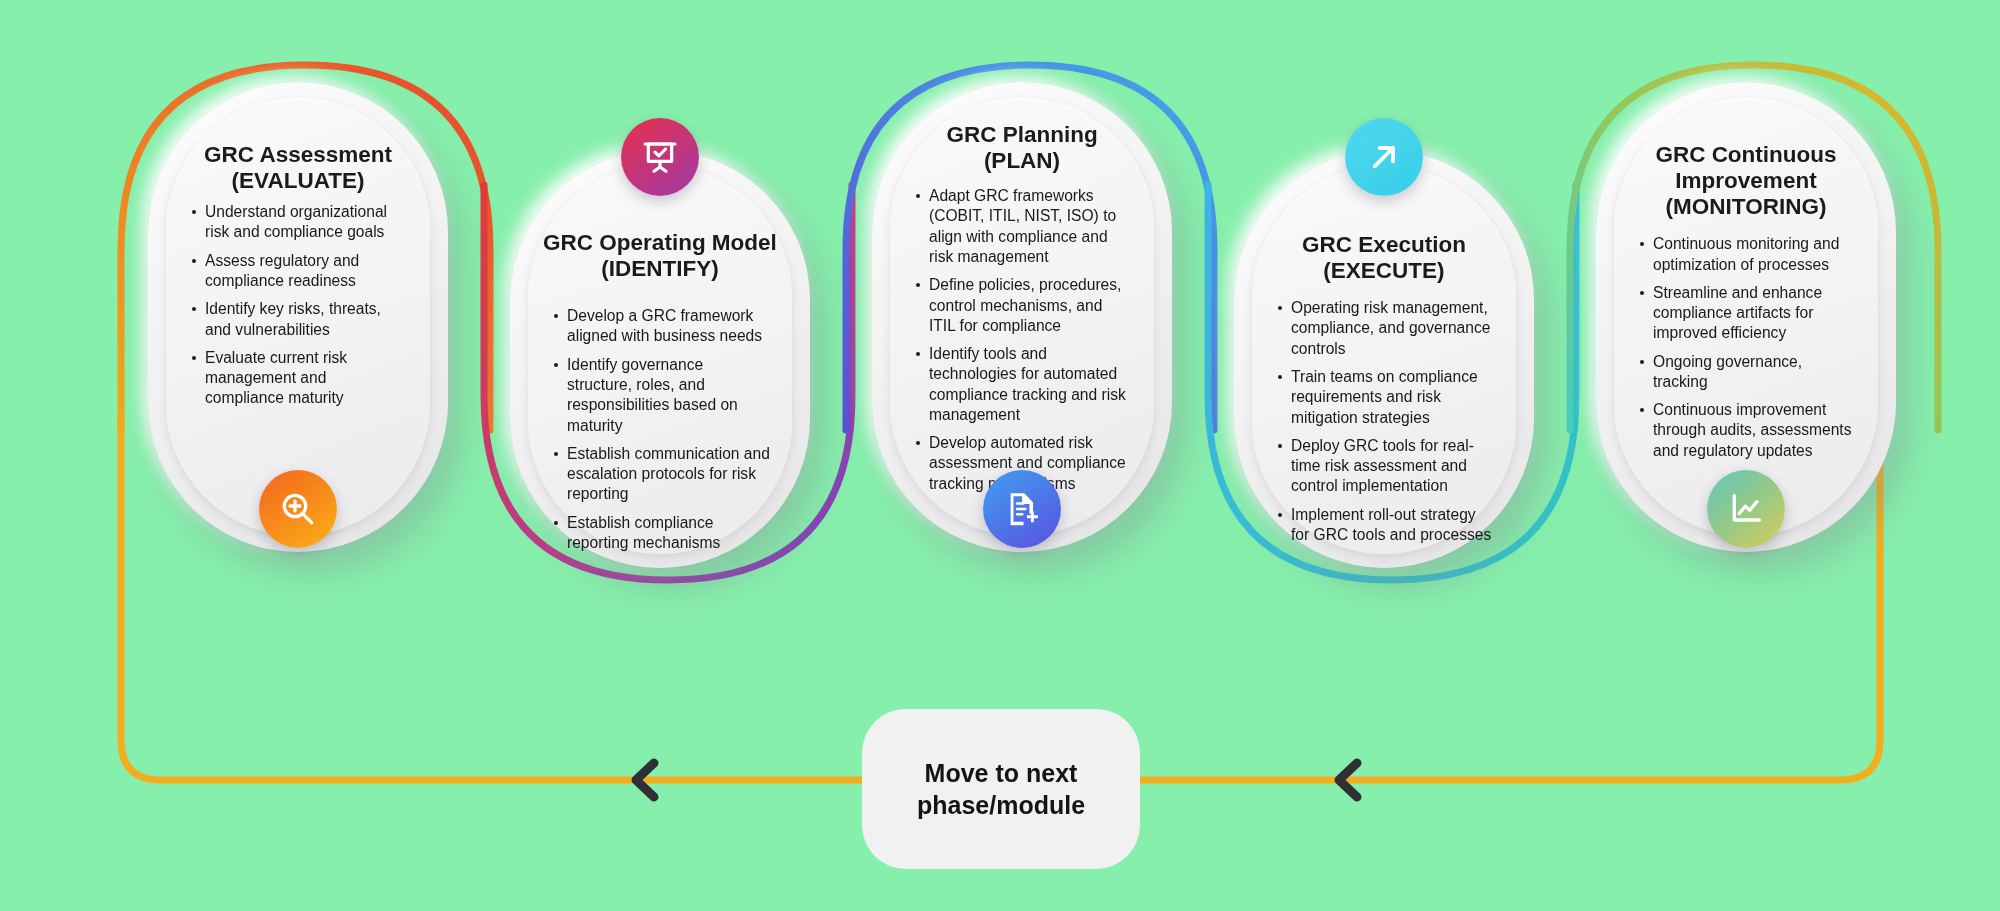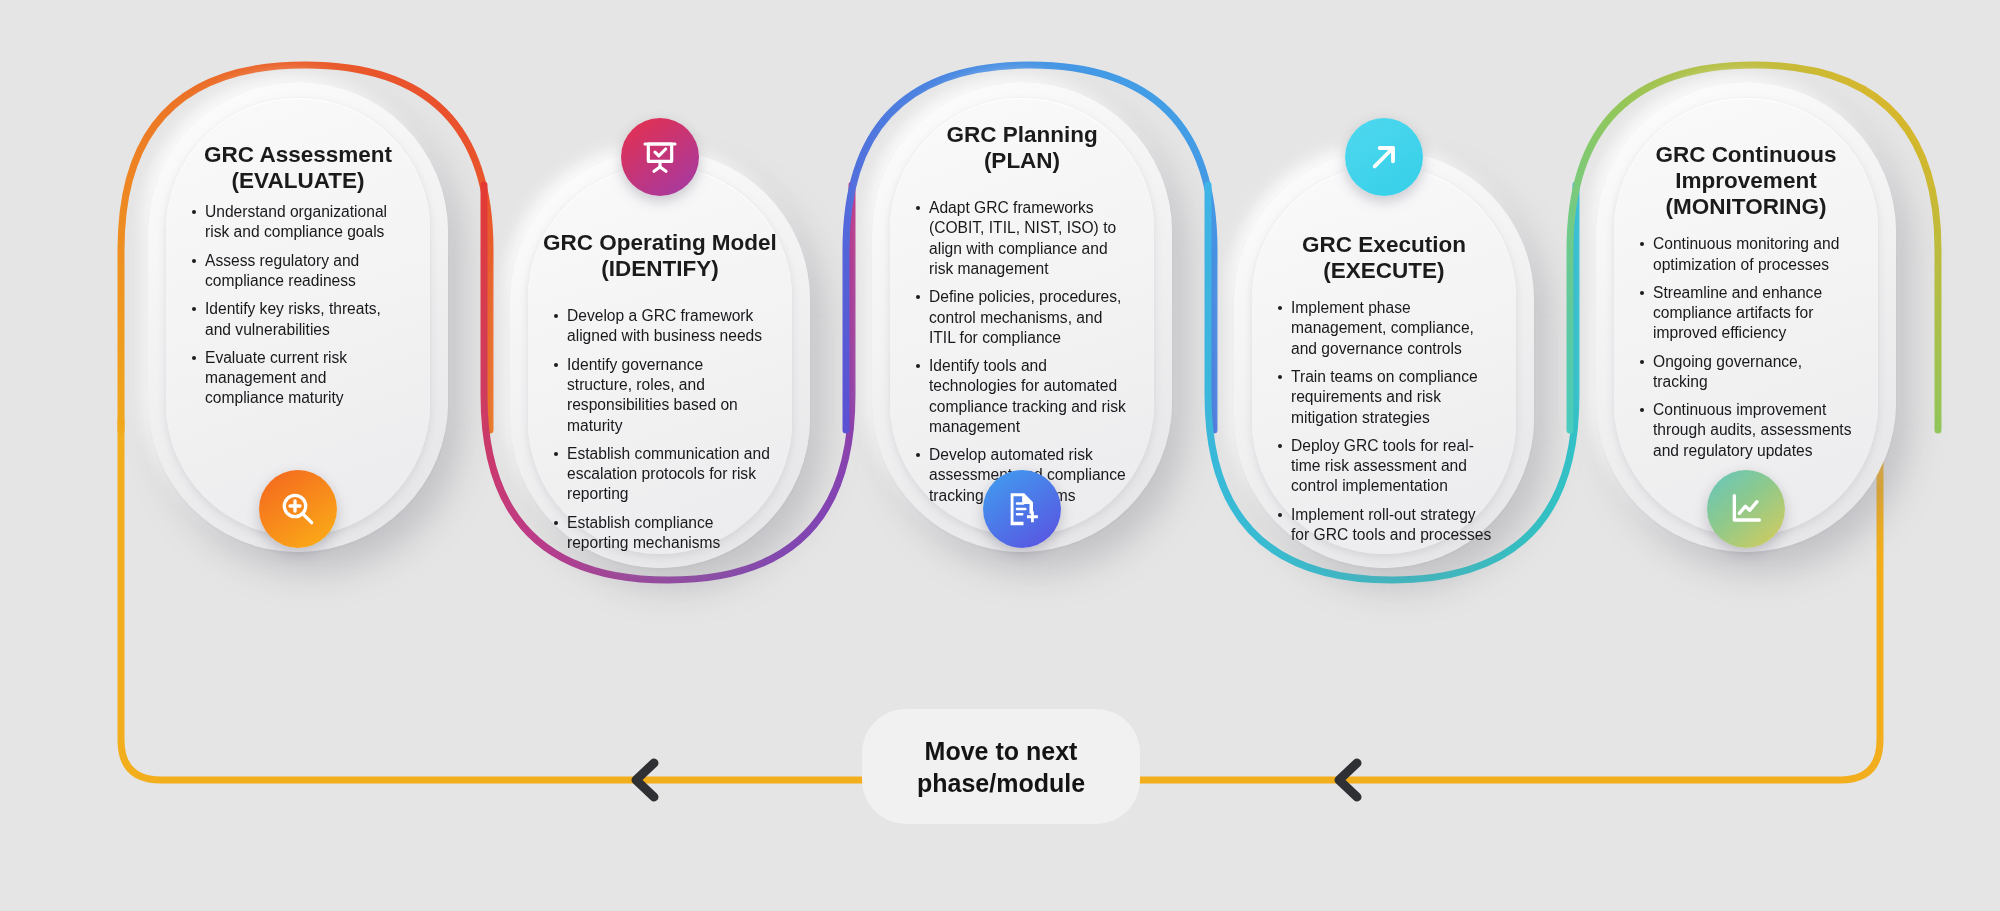--- a/index.html
+++ b/index.html
@@ -6,21 +6,21 @@
   * { box-sizing: border-box; margin: 0; padding: 0; }
   html, body {
     width: 2000px; height: 911px;
     background: #ffffff;
     font-family: "Liberation Sans", sans-serif;
     overflow: hidden;
   }
   #stage {
     position: relative;
     width: 2000px; height: 911px;
-    background: #e5e5e5;
+    background: #86efac;
   }
 
   
   #arc-layer {
     position: absolute; left: 0; top: 0;
     width: 2000px; height: 911px;
     z-index: 1;
     pointer-events: none;
   }
 
@@ -94,21 +94,21 @@
     justify-content: center;
     z-index: 6;
     box-shadow: 0 5px 13px rgba(90,90,110,0.30);
   }
   .icon-badge svg { width: 40px; height: 40px; display:block; }
 
   
   #next-chip {
     position: absolute;
     left: 862px; top: 709px;
-    width: 278px; height: 115px;
+    width: 278px; height: 160px;
     border-radius: 44px;
     background: #f1f1f2;
     display: flex;
     align-items: center;
     justify-content: center;
     z-index: 5;
   }
   #next-chip span {
     text-align: center;
     font-weight: bold;
@@ -218,21 +218,21 @@
       </svg>
     </div>
   </div>
 
   <div class="card" style="left:872px; top:82px;">
     <div class="card-plate" style="height:470px;"></div>
     <div class="card-inner" style="height:438px;"></div>
     <div style="position:absolute; left:18px; top:40px; width:264px;">
       <div class="card-title">GRC Planning
 (PLAN)</div>
-      <ul class="card-list" style="margin-top:24px;">
+      <ul class="card-list" style="margin-top:12px;">
         <li>Adapt GRC frameworks (COBIT, ITIL, NIST, ISO) to align with compliance and risk management</li>
         <li>Define policies, procedures, control mechanisms, and ITIL for compliance</li>
         <li>Identify tools and technologies for automated compliance tracking and risk management</li>
         <li>Develop automated risk assessment and compliance tracking mechanisms</li>
       </ul>
     </div>
     <div class="icon-badge" style="left:111px; top:388px; background:linear-gradient(145deg,#3fa0f0,#5b4fe0);">
       <svg viewBox="0 0 24 24" fill="#fff" stroke="none">
         <path d="M5.2 2.6h8.1l5.3 5.3v7.0h-2.1V9.0h-4.4V4.3H6.9v15.4h6.0v2.1H5.2z"></path>
         <rect x="8.3" y="8.0" width="5.2" height="1.5" rx="0.6"></rect>
@@ -243,21 +243,21 @@
     </div>
   </div>
 
   <div class="card" style="left:1234px; top:150px;">
     <div class="card-plate" style="height:418px;"></div>
     <div class="card-inner" style="height:388px;"></div>
     <div style="position:absolute; left:18px; top:82px; width:264px;">
       <div class="card-title">GRC Execution
 (EXECUTE)</div>
       <ul class="card-list" style="margin-top:14px;">
-        <li>Implement phase management, compliance, and governance controls</li>
+        <li>Operating risk management, compliance, and governance controls</li>
         <li>Train teams on compliance requirements and risk mitigation strategies</li>
         <li>Deploy GRC tools for real-time risk assessment and control implementation</li>
         <li>Implement roll-out strategy for GRC tools and processes</li>
       </ul>
     </div>
     <div class="icon-badge" style="left:111px; top:-32px; background:linear-gradient(145deg,#4fd8ef,#35cfe8);">
       <svg viewBox="0 0 24 24" fill="none" stroke="#fff" stroke-width="2.3" stroke-linecap="round" stroke-linejoin="round">
         <line x1="6.4" y1="17.6" x2="17.4" y2="6.6"></line>
         <polyline points="9.4,6.6 17.4,6.6 17.4,14.6"></polyline>
       </svg>

